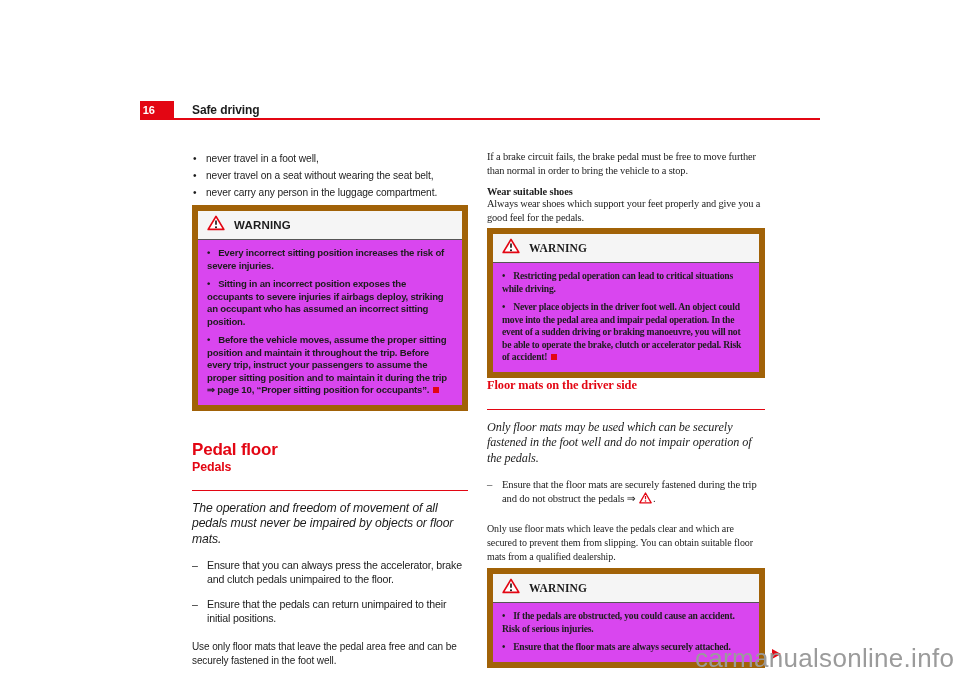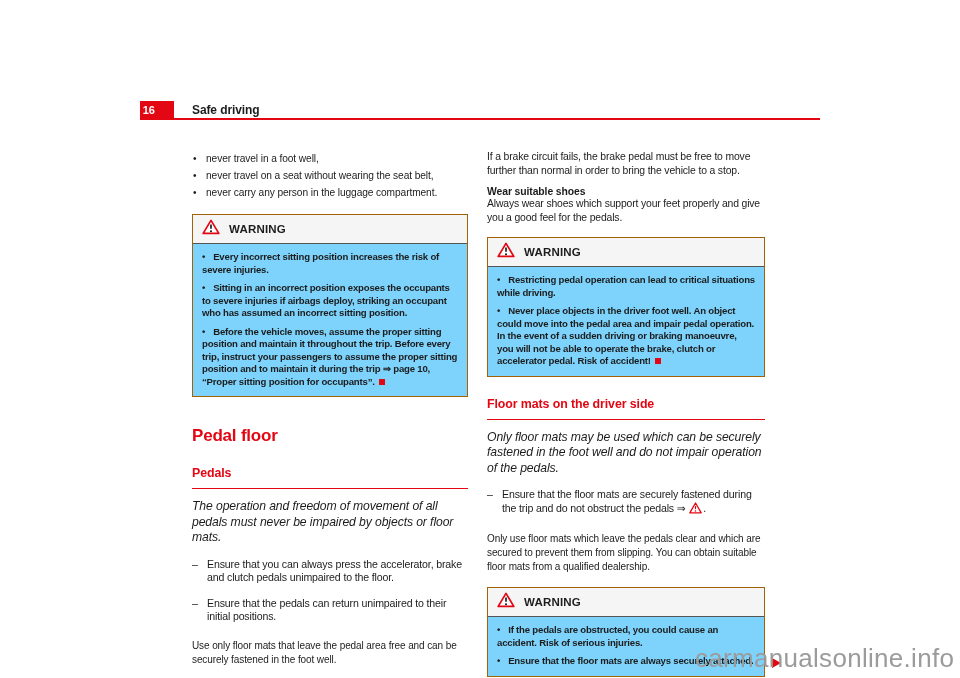--- a/index.html
+++ b/index.html
@@ -22,51 +22,51 @@
     position:absolute;left:192px;top:103px;
     font-size:12px;font-weight:bold;letter-spacing:-0.1px;
   }
   .header-rule{
     position:absolute;left:174px;top:118px;width:646px;height:2px;
     background:#e30613;
   }
   
   .col{position:absolute;top:150px;}
   .col-left{left:192px;width:276px;}
-  .col-right{left:487px;width:278px;}
+  .col-right{left:487px;width:278px;font-family:Liberation Serif, serif;}
   
   .bullet-item{
     position:relative;padding-left:14px;
     font-size:10.2px;line-height:17px;letter-spacing:-0.1px;
   }
   .bullet-item::before{content:"\2022";position:absolute;left:1px;}
   .para{font-size:10.4px;line-height:13.5px;letter-spacing:-0.15px;}
   .subhead{font-size:10.4px;font-weight:bold;margin-top:9px;letter-spacing:-0.1px;}
   .h1{
     color:#e30613;font-size:17px;font-weight:bold;
     margin-top:29px;letter-spacing:-0.2px;
   }
   .h2{
     color:#e30613;font-size:12.4px;font-weight:bold;letter-spacing:-0.1px;
-    margin-top:20px;padding-bottom:8px;border-bottom:1.6px solid #e30613;
+    padding-bottom:16px;border-bottom:1.6px solid #e30613;
   }
   .lead{
     font-style:italic;font-size:12.2px;line-height:15.5px;
     letter-spacing:-0.1px;margin-top:10px;
   }
   .step-item{
     position:relative;padding-left:15px;margin-top:12px;
     font-size:10.6px;line-height:13.5px;letter-spacing:-0.15px;
   }
   .step-item::before{content:"\2013";position:absolute;left:0;}
   .note{
     font-size:10px;line-height:14px;letter-spacing:-0.1px;margin-top:15px;
   }
   
-  .warnbox{border:1px solid #a16207;background:#7dd3fc;margin-top:13px;}
+  .warnbox{border:6px solid #a16207;background:#d946ef;margin-top:4px;}
   .warnbox-head{
     display:flex;align-items:center;gap:9px;
     padding:4px 9px;background:#f5f5f5;border-bottom:1px solid #555;
   }
   .warning-label{font-size:11.5px;font-weight:bold;letter-spacing:0.2px;}
   .warnbox-body{padding:1px 9px 8px;}
   .warning-item{
     font-size:9.6px;font-weight:bold;line-height:12.5px;
     letter-spacing:-0.2px;margin-top:6px;
   }

